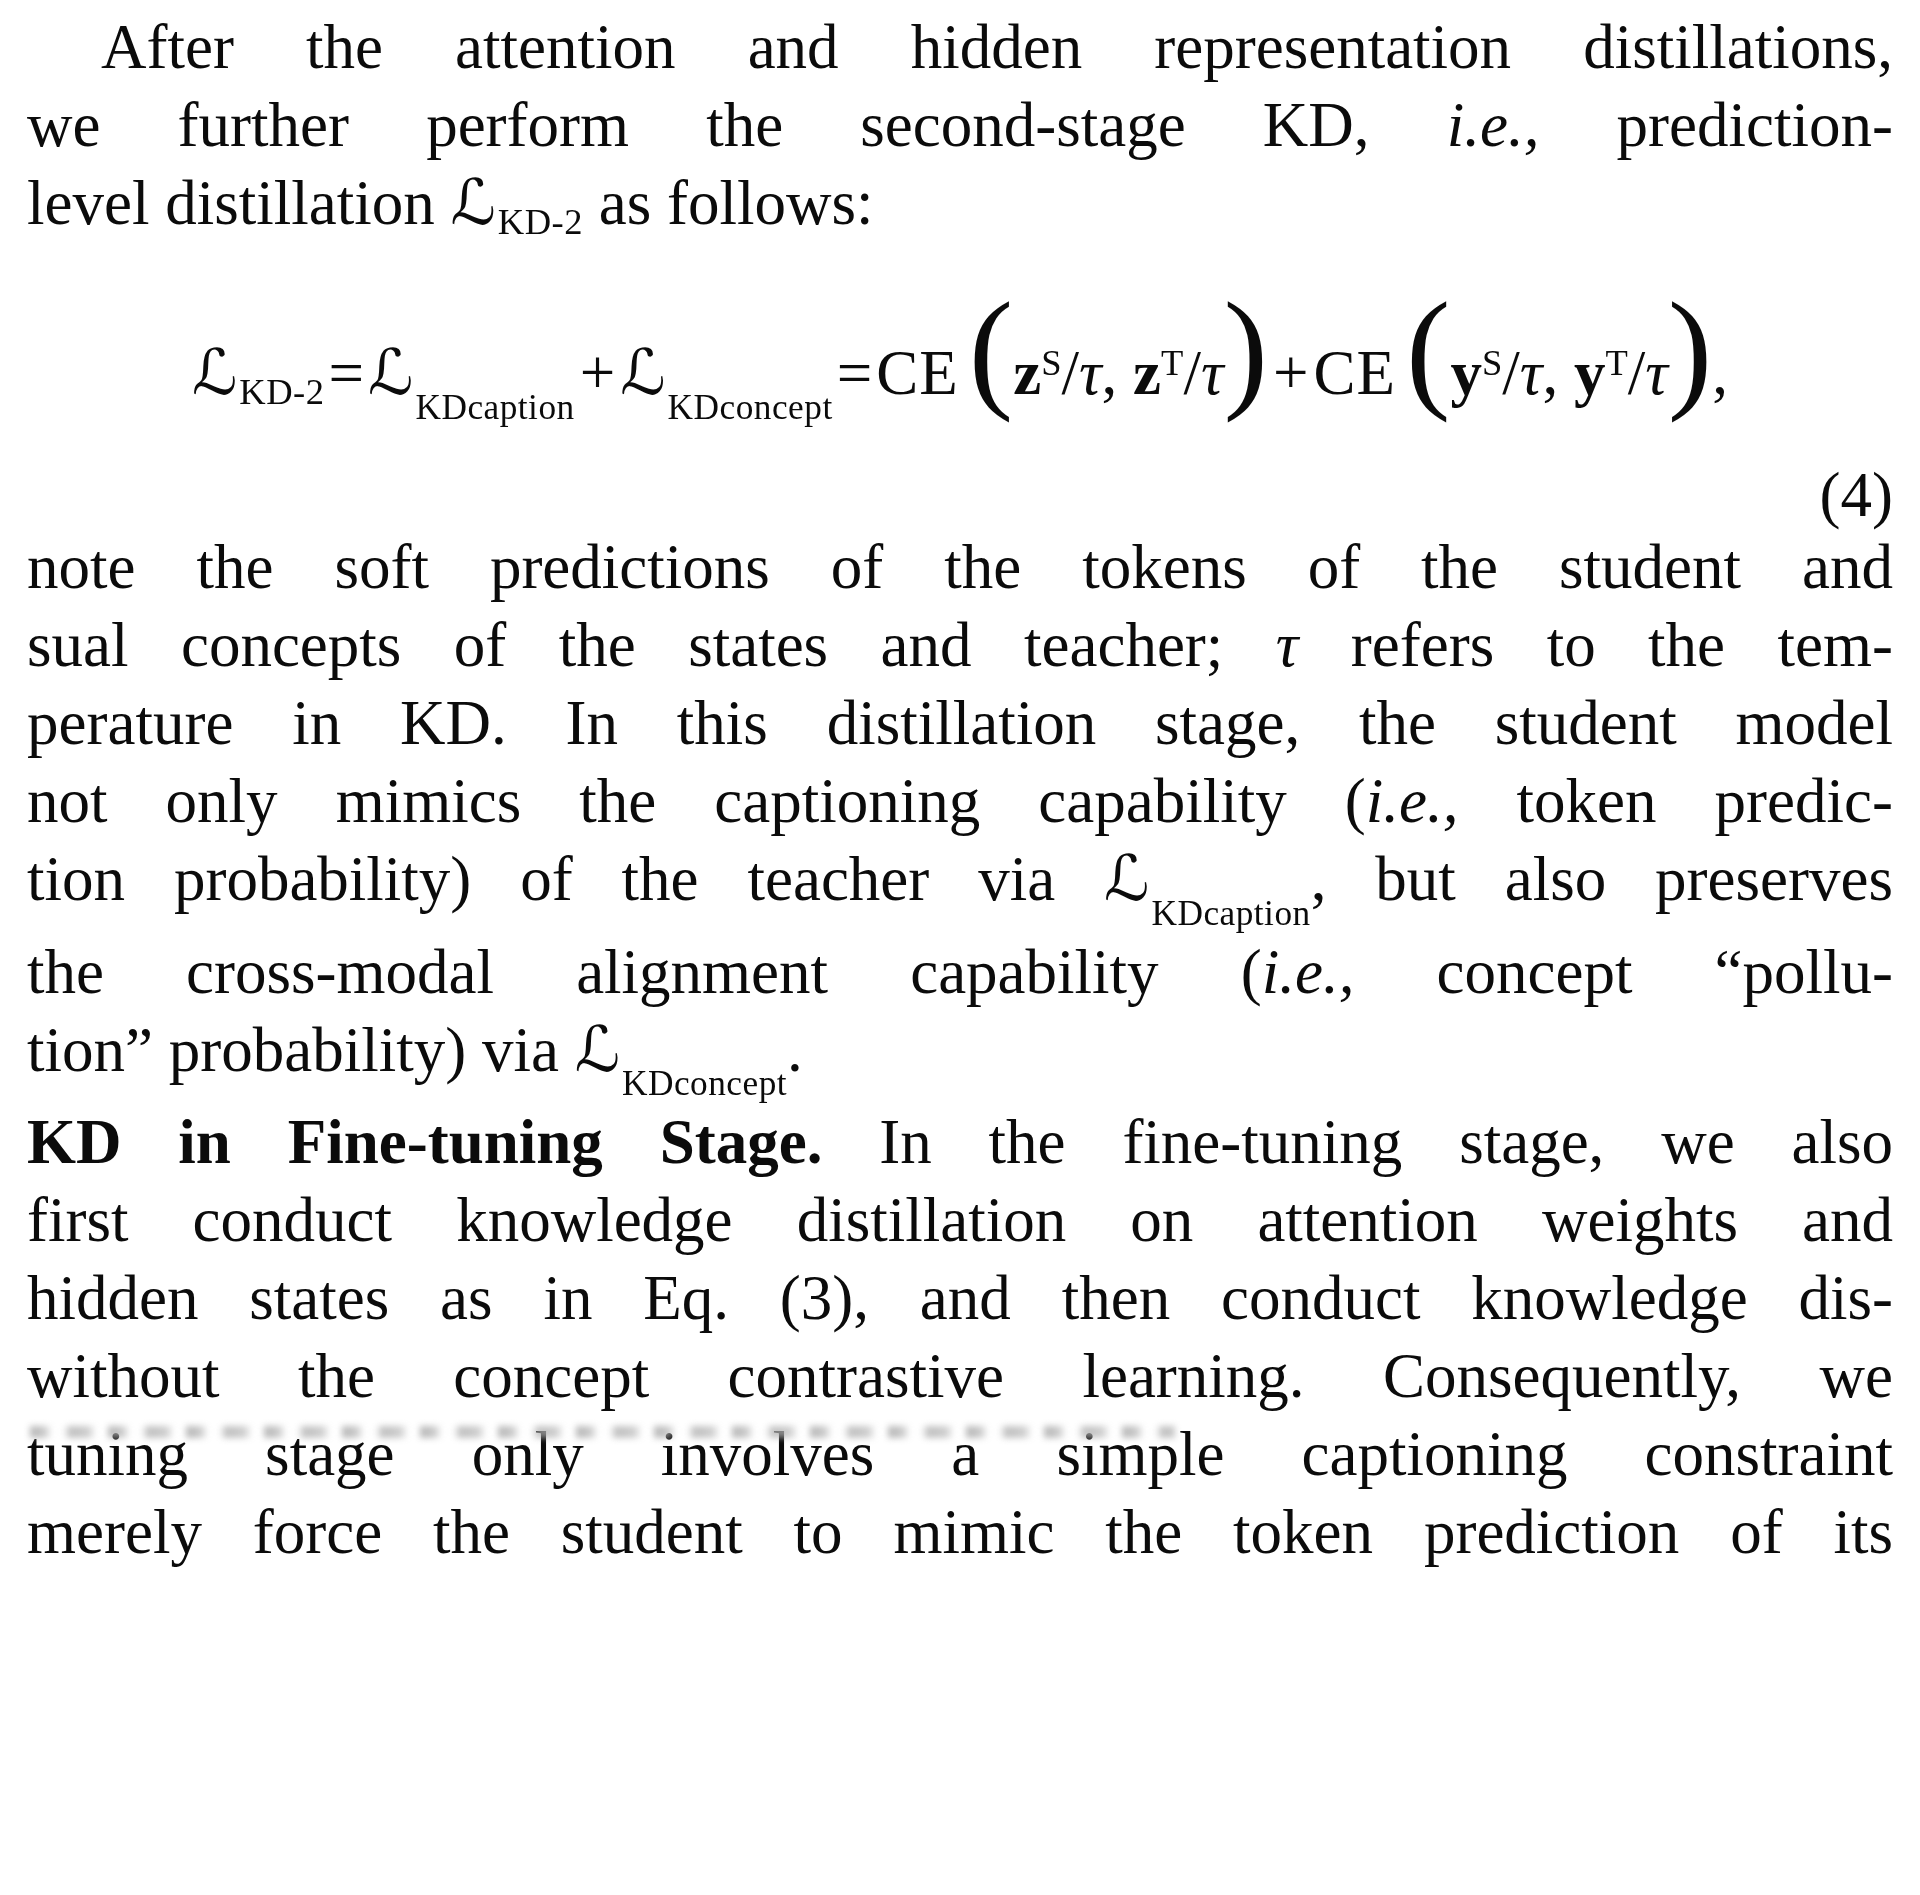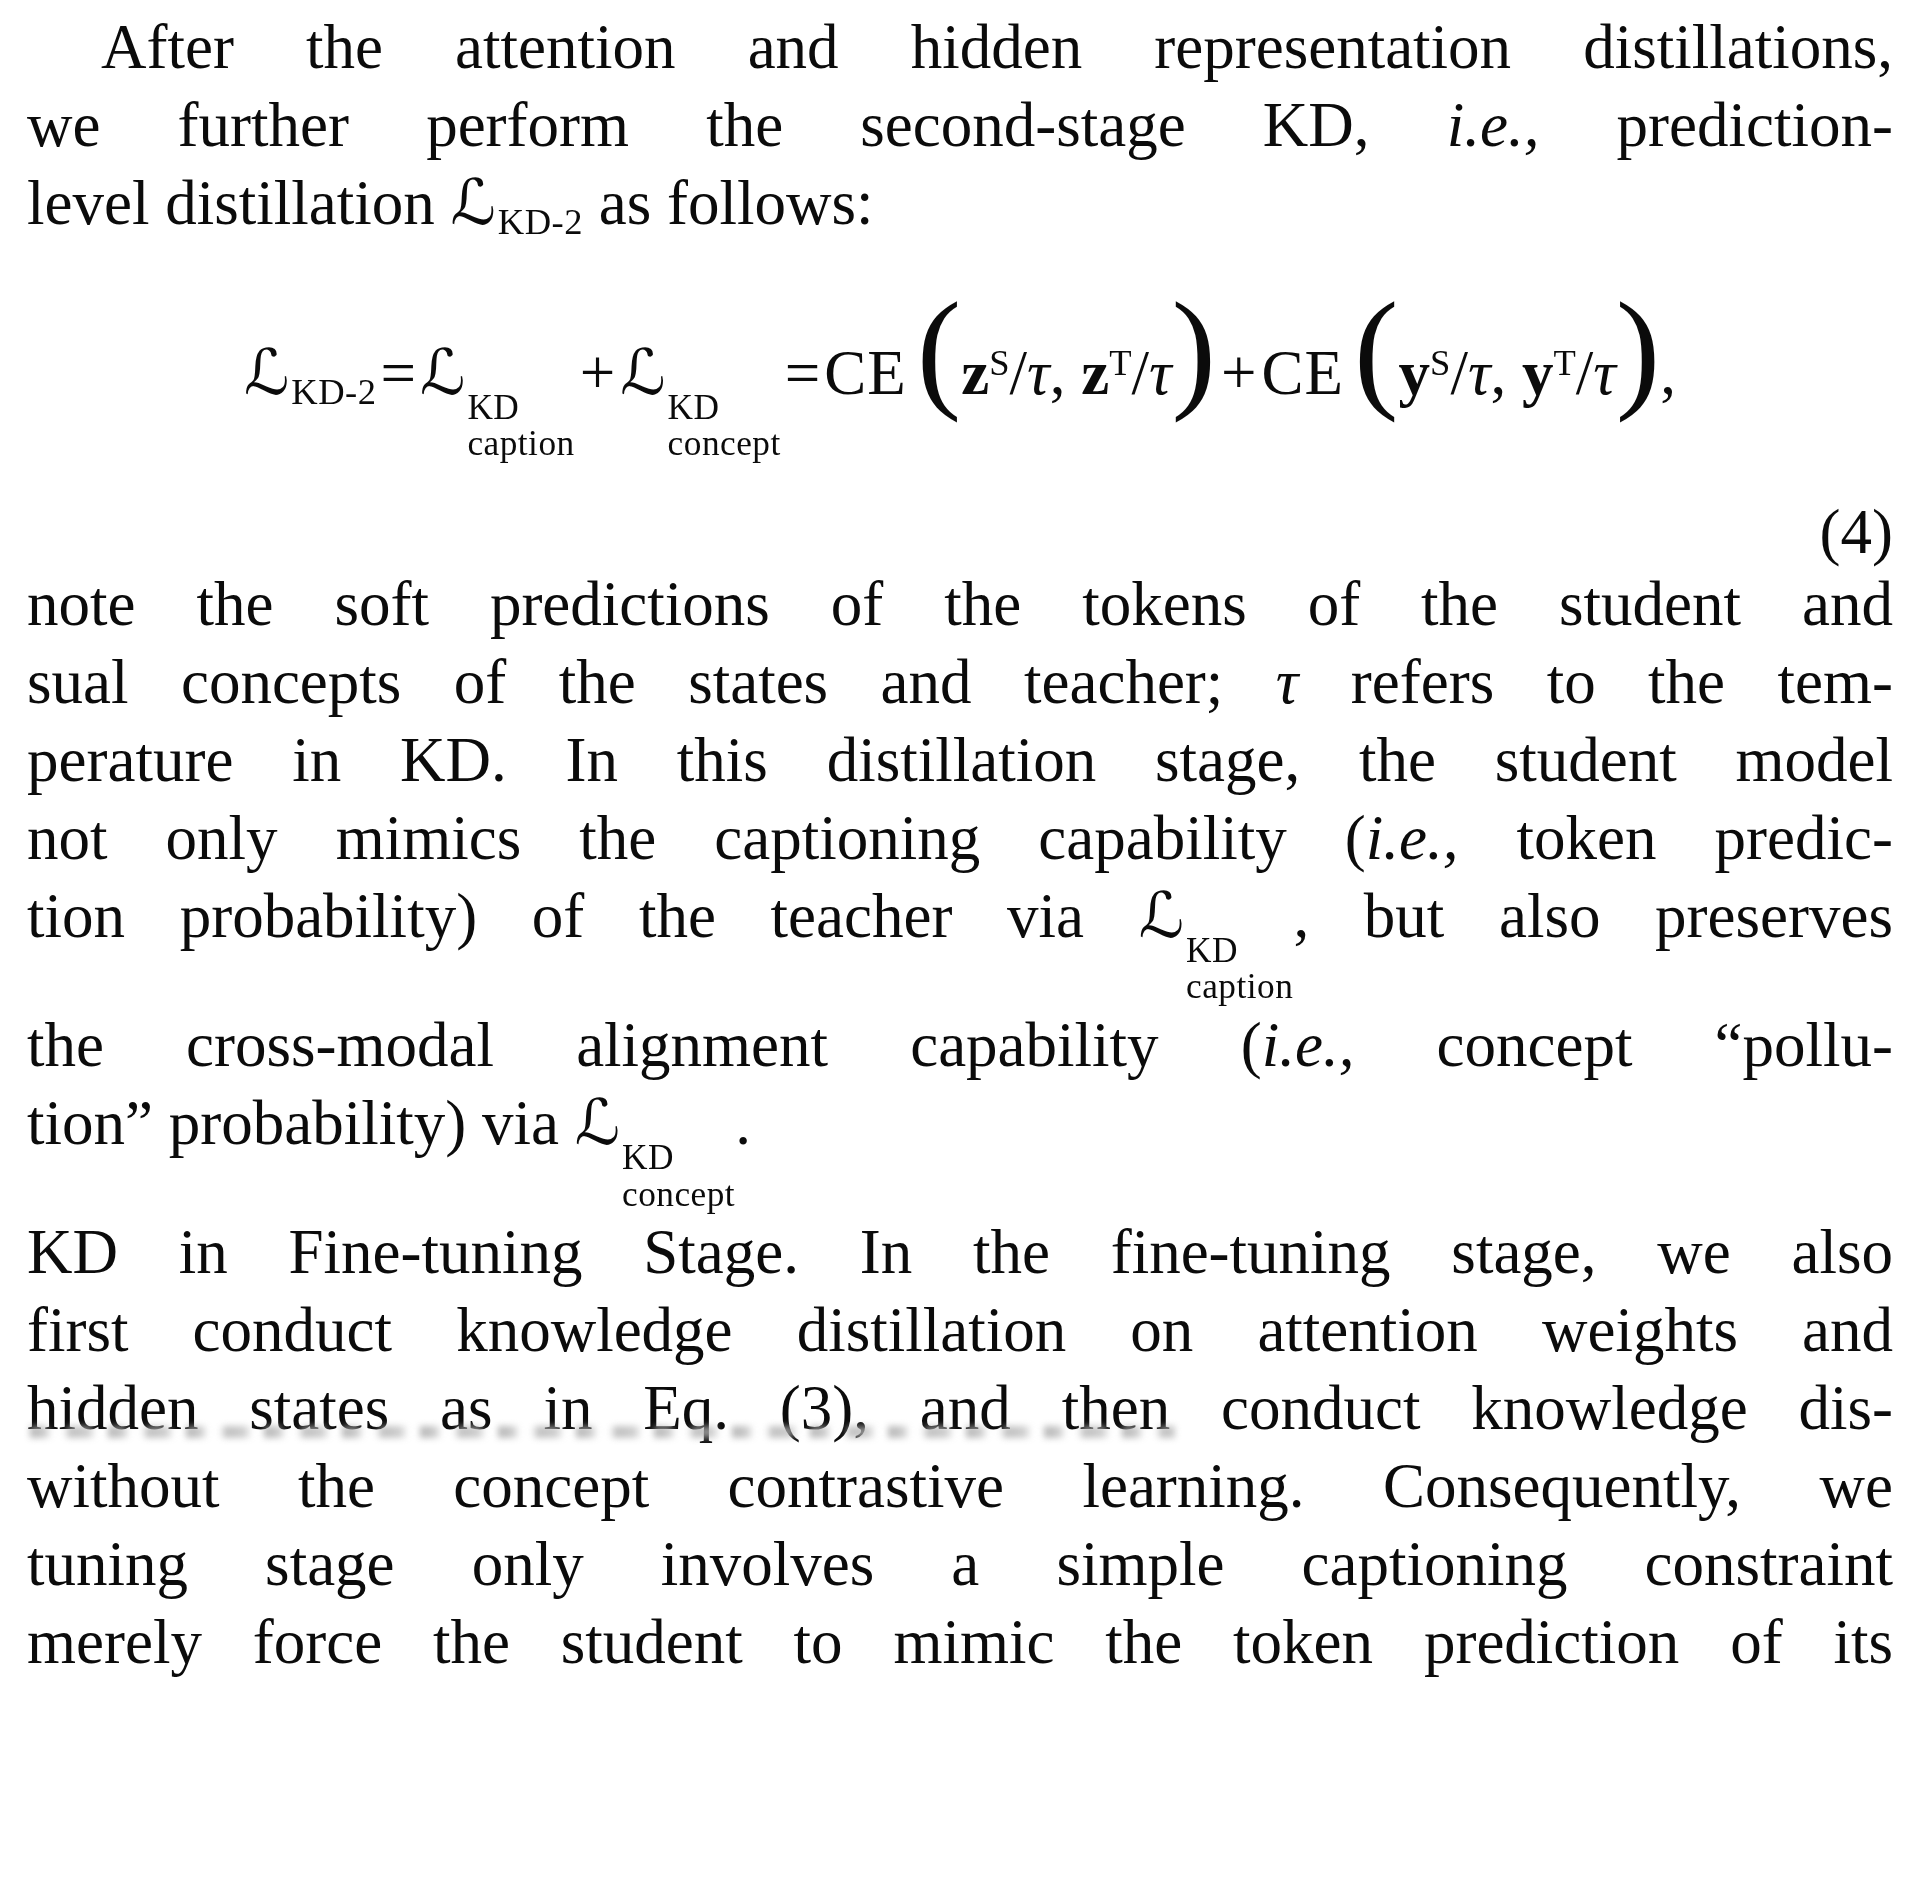--- a/index.html
+++ b/index.html
@@ -12,32 +12,32 @@
   .page {
     position:relative;
     width:1920px; height:1438px;
     padding:8px 27px 0 27px;
   }
   .para { font-size:63px; line-height:78px; }
   .line { display:block; text-align:justify; text-align-last:justify; white-space:normal; }
   .line.last { text-align-last:left; }
   .indent { text-indent:74px; }
   i { font-style:italic; }
-  b { font-weight:normal; }
+  b { font-weight:bold; }
 
   
   .mL {
     font-family:"DejaVu Serif","DejaVu Sans",serif;
     font-style:normal;
     padding-right:2px;
   }
   .msubb { font-size:0.58em; vertical-align:-0.28em; line-height:0; letter-spacing:0.5px; }
   .msup  { font-size:0.58em; vertical-align:0.52em; line-height:0; }
   .mstk {
-    display:inline-flex; flex-direction:column; align-items:flex-start;
+    display:inline-flex; flex-direction:row; align-items:flex-start;
     font-size:0.56em; line-height:1.04; vertical-align:-0.70em;
     letter-spacing:0.5px;
   }
   .mit { font-style:italic; }
   .mbf { font-weight:bold; font-style:normal; }
   .mce { letter-spacing:1px; }
   .mce.sp { margin-right:10px; }
   .meq { margin:0 4px; }
   .mplus { margin:0 5px; }
 

